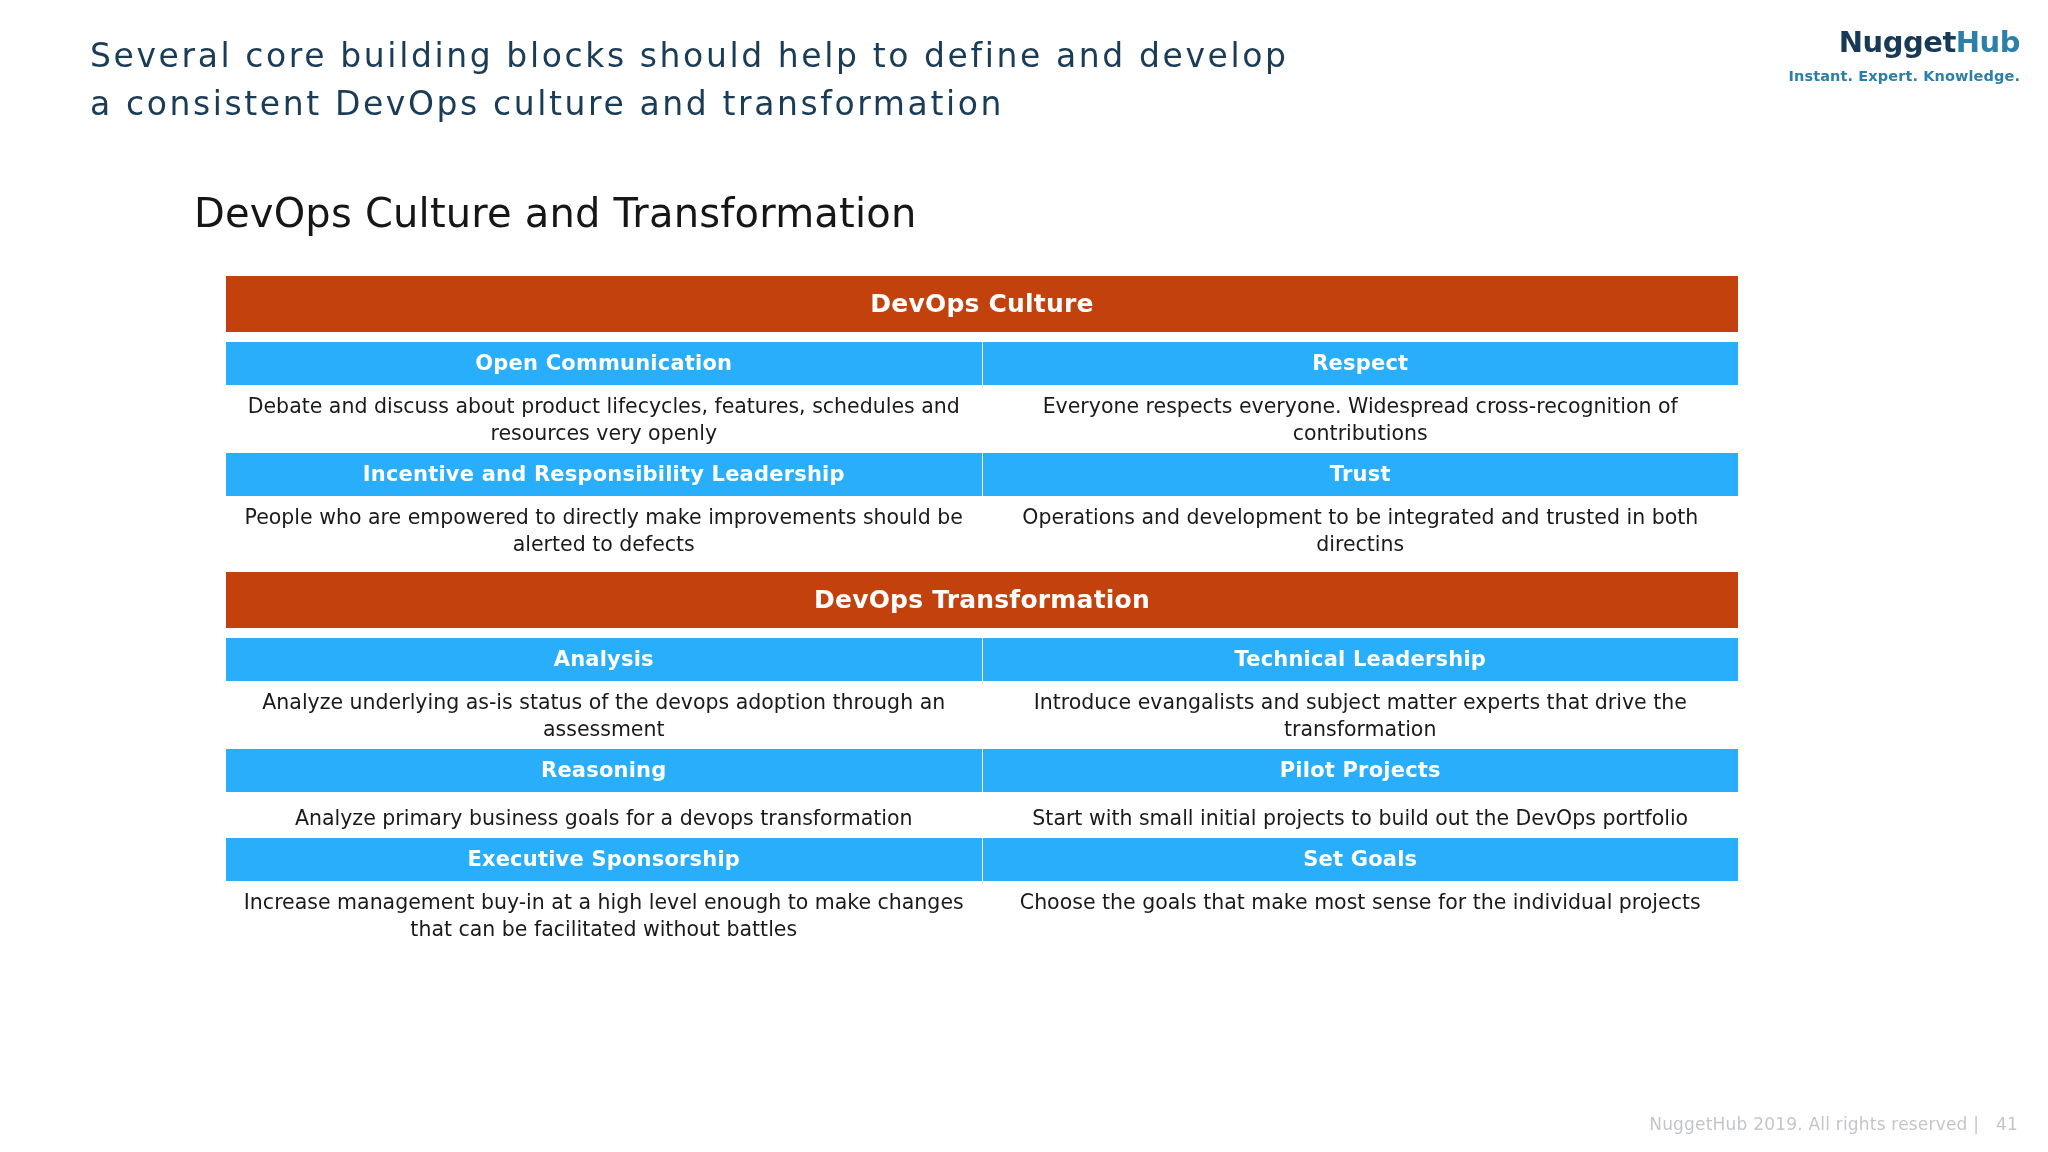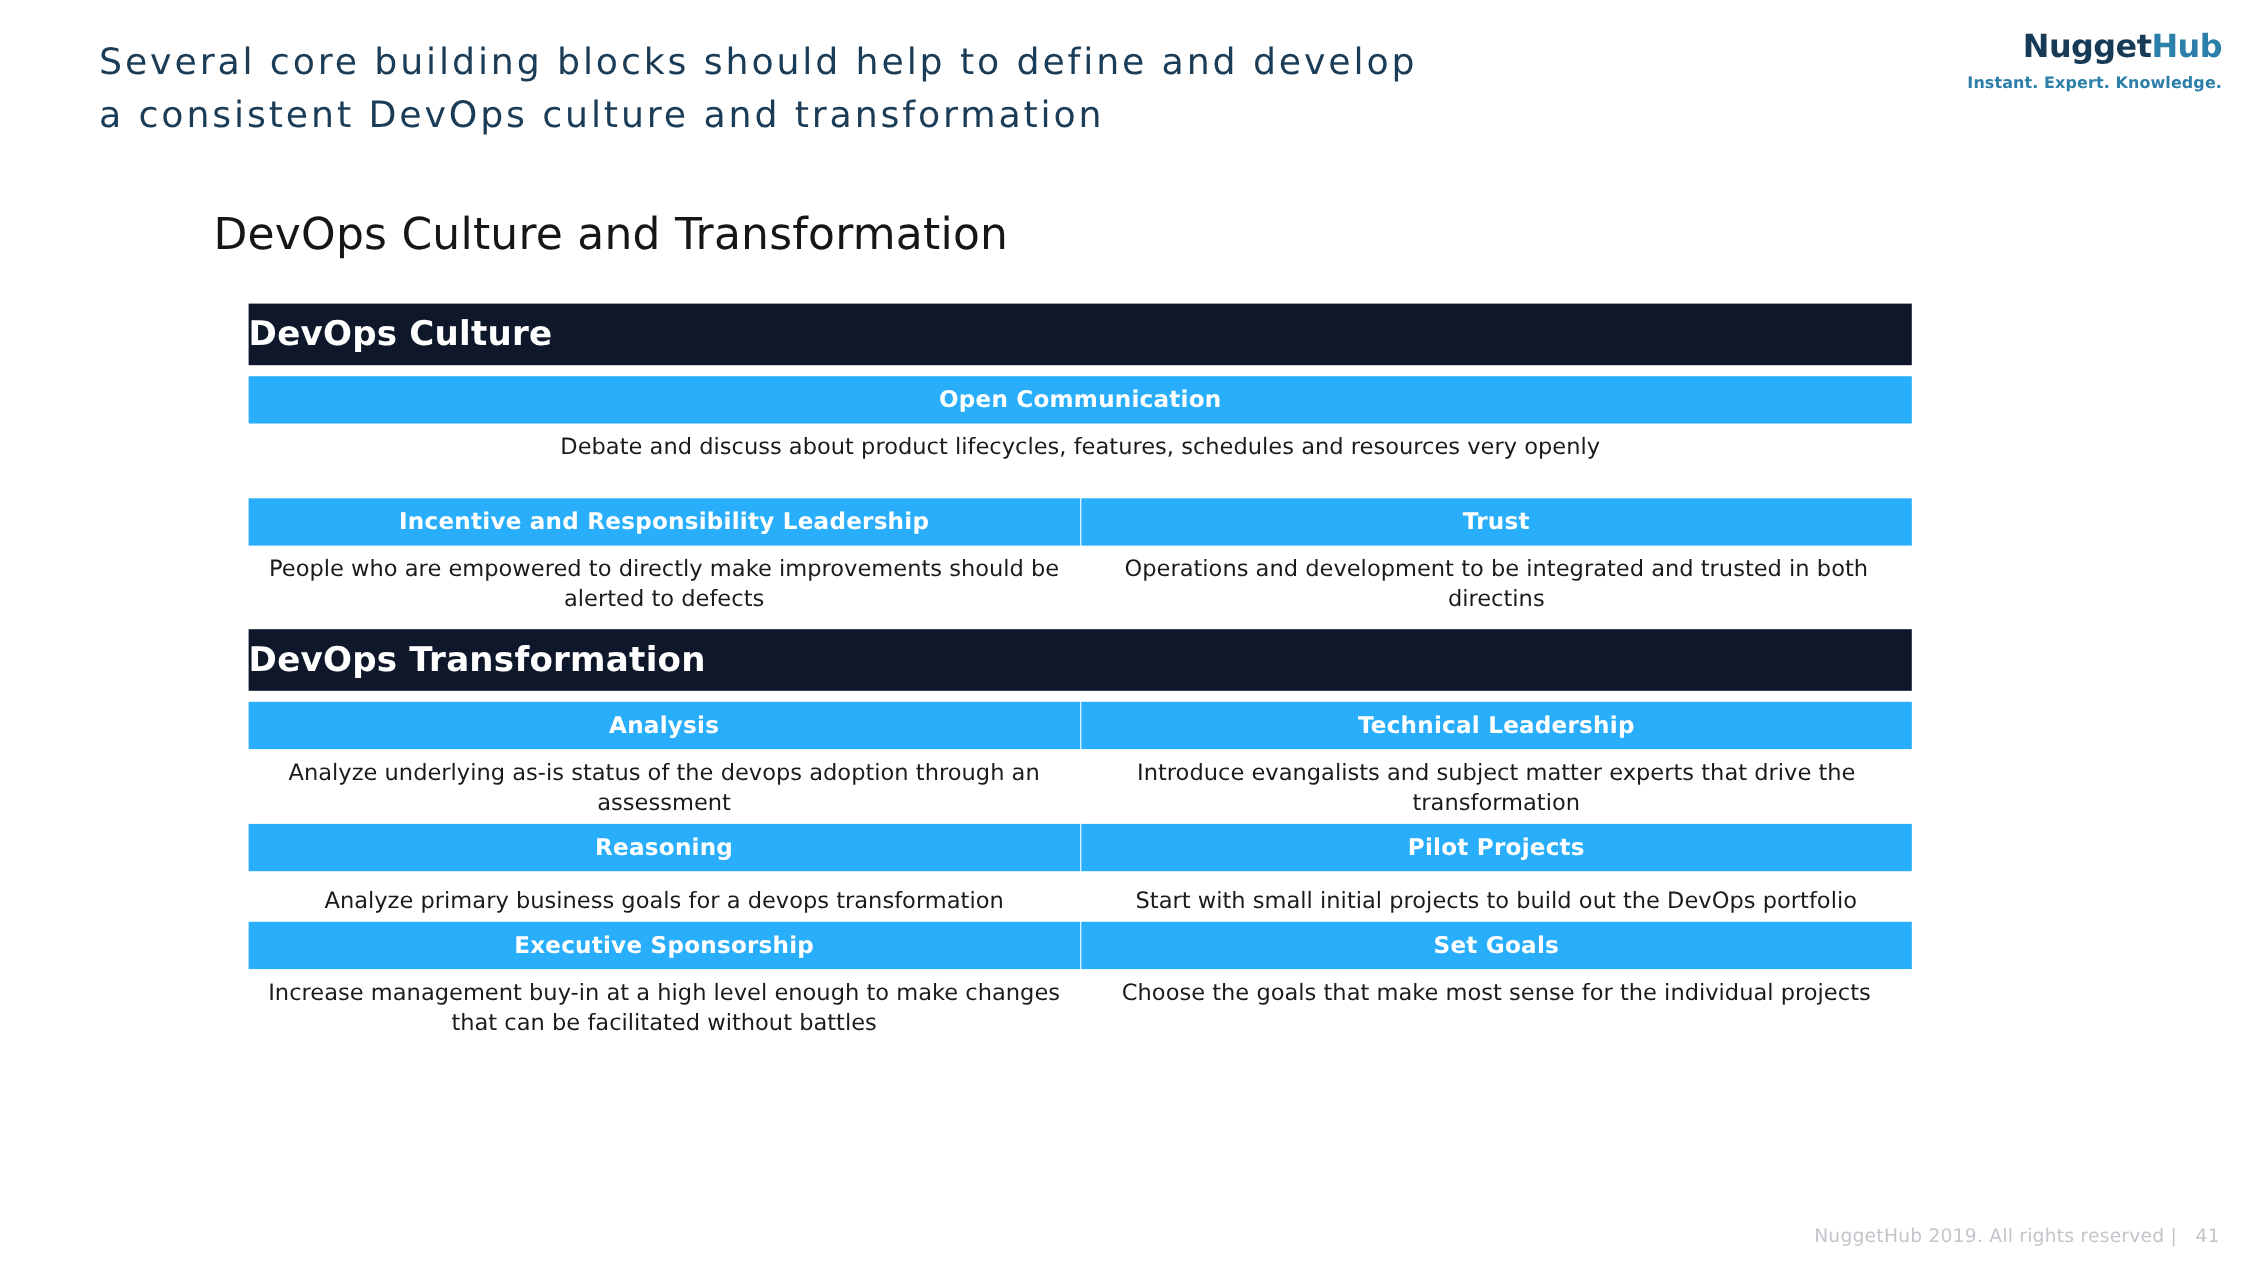--- a/index.html
+++ b/index.html
@@ -70,25 +70,25 @@
 
   
   .matrix {
     position: absolute;
     left: 226px;
     top: 276px;
     width: 1512px;
   }
 
   .band {
-    background: #0f172a;
+    background: #c2410c;
     color: #ffffff;
-    font-size: 31px;
-    font-weight: 700;
-    text-align: left;
+    font-size: 25px;
+    font-weight: 700;
+    text-align: center;
     height: 56px;
     line-height: 56px;
     letter-spacing: 0.2px;
   }
   .band.second { margin-top: 14px; }
 
   .cols {
     display: flex;
     gap: 1px;
   }
@@ -150,20 +150,26 @@
 
   <div class="band">DevOps Culture</div>
 
   <div class="cols">
     <div class="col">
       <div class="pair">
         <div class="cell-head">Open Communication</div>
         <div class="cell-body">Debate and discuss about product lifecycles, features, schedules and resources very openly</div>
       </div>
     </div>
+    <div class="col">
+      <div class="pair">
+        <div class="cell-head">Respect</div>
+        <div class="cell-body">Everyone respects everyone. Widespread cross-recognition of contributions</div>
+      </div>
+    </div>
   </div>
 
   <div class="cols">
     <div class="col">
       <div class="pair tight">
         <div class="cell-head">Incentive and Responsibility Leadership</div>
         <div class="cell-body">People who are empowered to directly make improvements should be alerted to defects</div>
       </div>
     </div>
     <div class="col">

